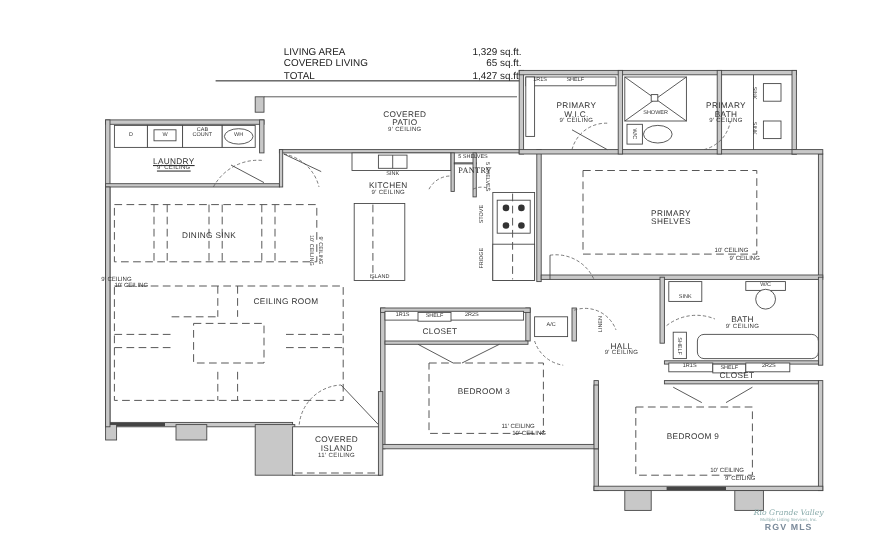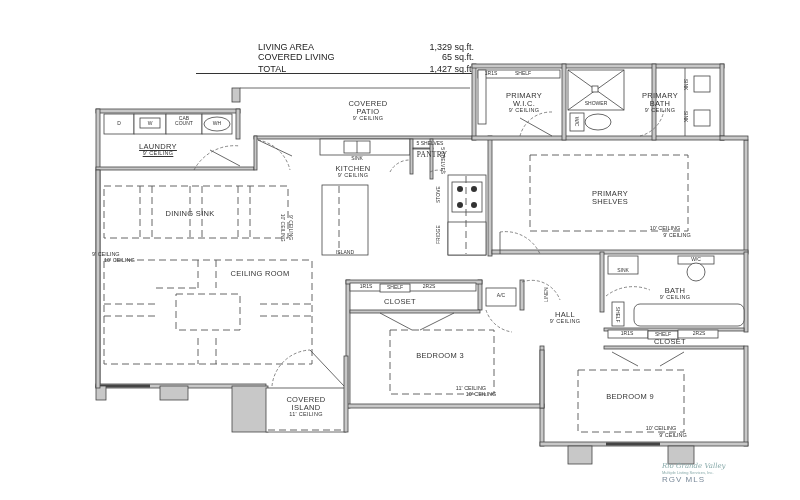--- a/index.html
+++ b/index.html
@@ -8,24 +8,24 @@
   .lbl { position:absolute; font-family:"Liberation Sans", sans-serif; color:#333; text-align:center; white-space:nowrap; line-height:1.05; }
   .room { font-size:7.5px; letter-spacing:0.3px; }
   .ceil { font-size:5.5px; }
   .tiny { font-size:5px; }
   .vert { transform:rotate(90deg); transform-origin:center; }
   .vertr { transform:rotate(-90deg); transform-origin:center; }
   .area-table { position:absolute; left:214px; top:42px; width:260px; font-size:9px; color:#222; }
   .area-row { display:flex; justify-content:space-between; height:10px; line-height:10px;margin-left:44px; }
   .area-total { margin-top:2px;gap:16px; }
   .area-rule { position:absolute; left:196px; top:73px; width:278px; height:1px; background:#333; }
-  .logo { position:absolute; left:662px; top:462px; width:110px; text-align:left; }
+  .logo { position:absolute; left:662px; top:462px; width:110px; text-align:center; }
   .logo-script { font-family:"DejaVu Serif", serif; font-style:italic; font-size:7px; color:#8aa; }
   .logo-sub { font-size:4px; color:#8aa; }
-  .logo-mls { font-size:8px; font-weight:normal; color:#7a8a9a; letter-spacing:1px; }
+  .logo-mls { font-size:8px; font-weight:bold; color:#7a8a9a; letter-spacing:1px; }
 </style>
 </head>
 <body>
 
 <div class="area-table">
   <div class="area-row">
     <span>LIVING AREA</span>
     <span>1,329 sq.ft.</span>
   </div>
   <div class="area-row">

